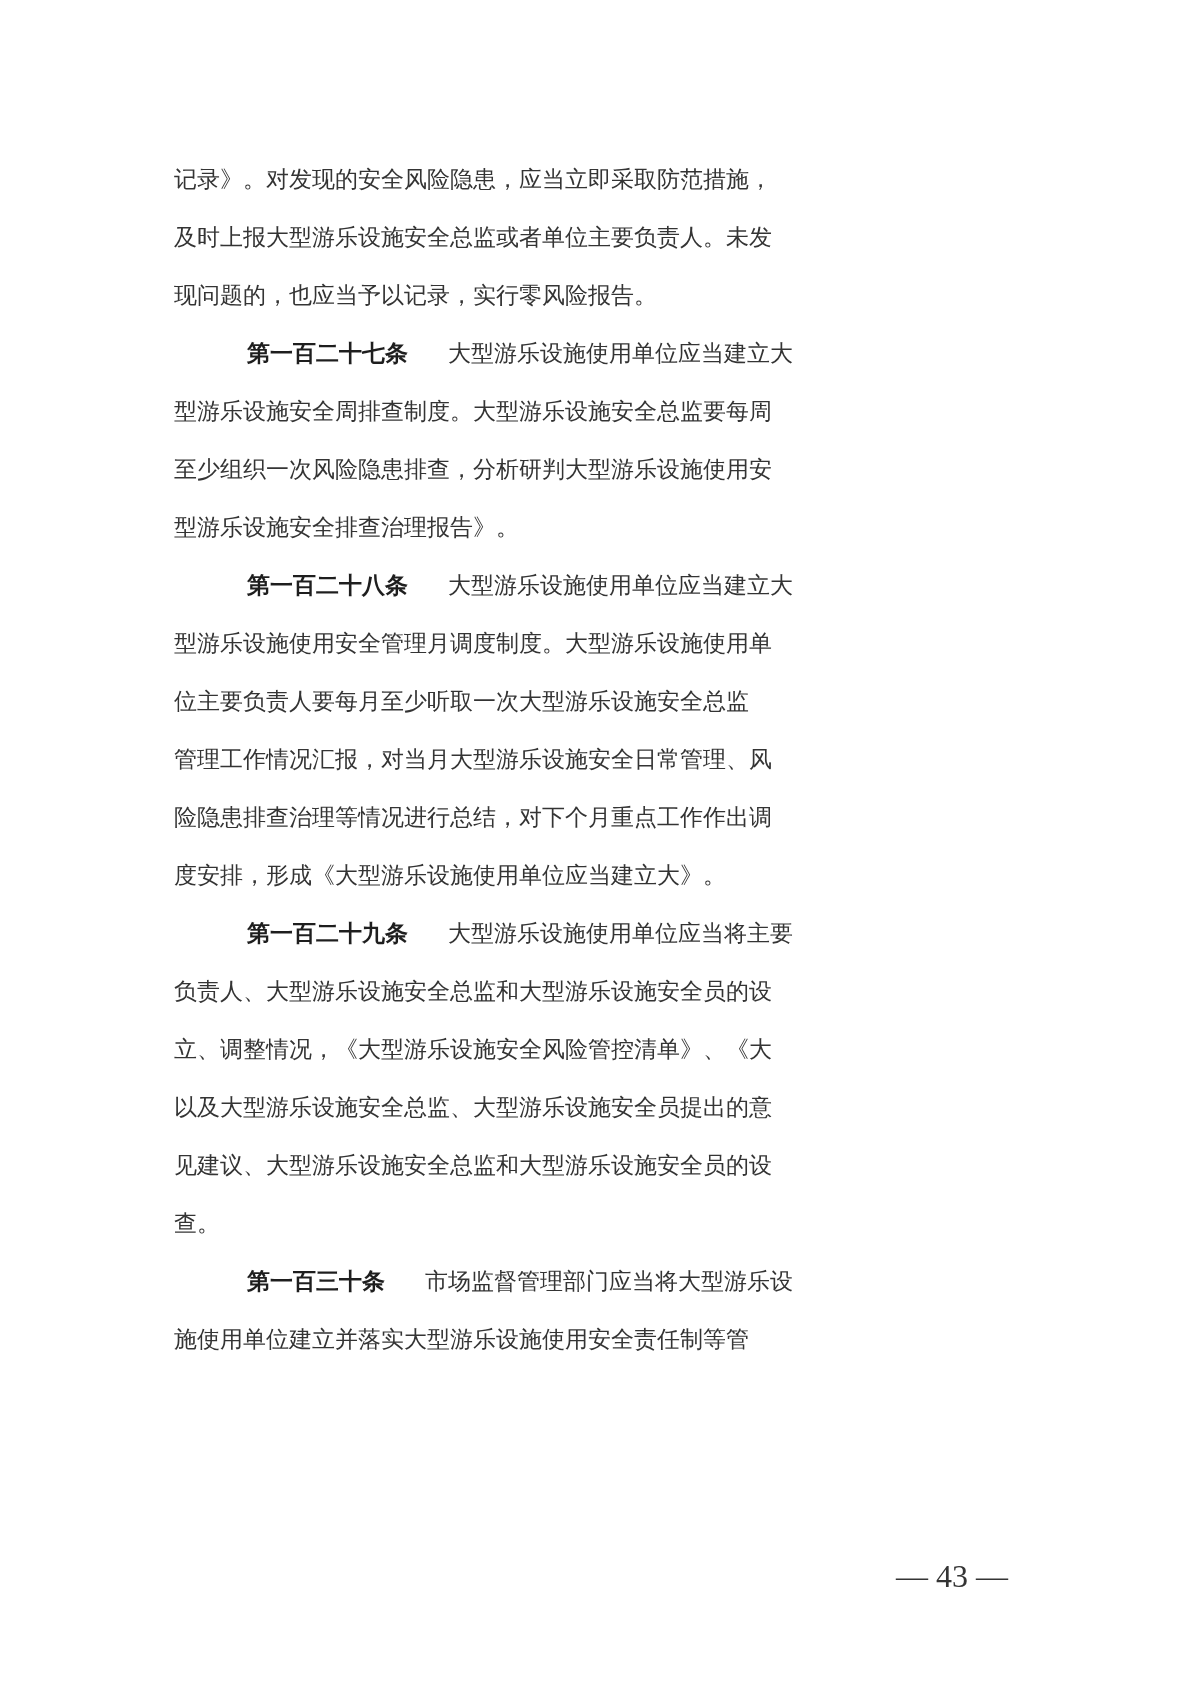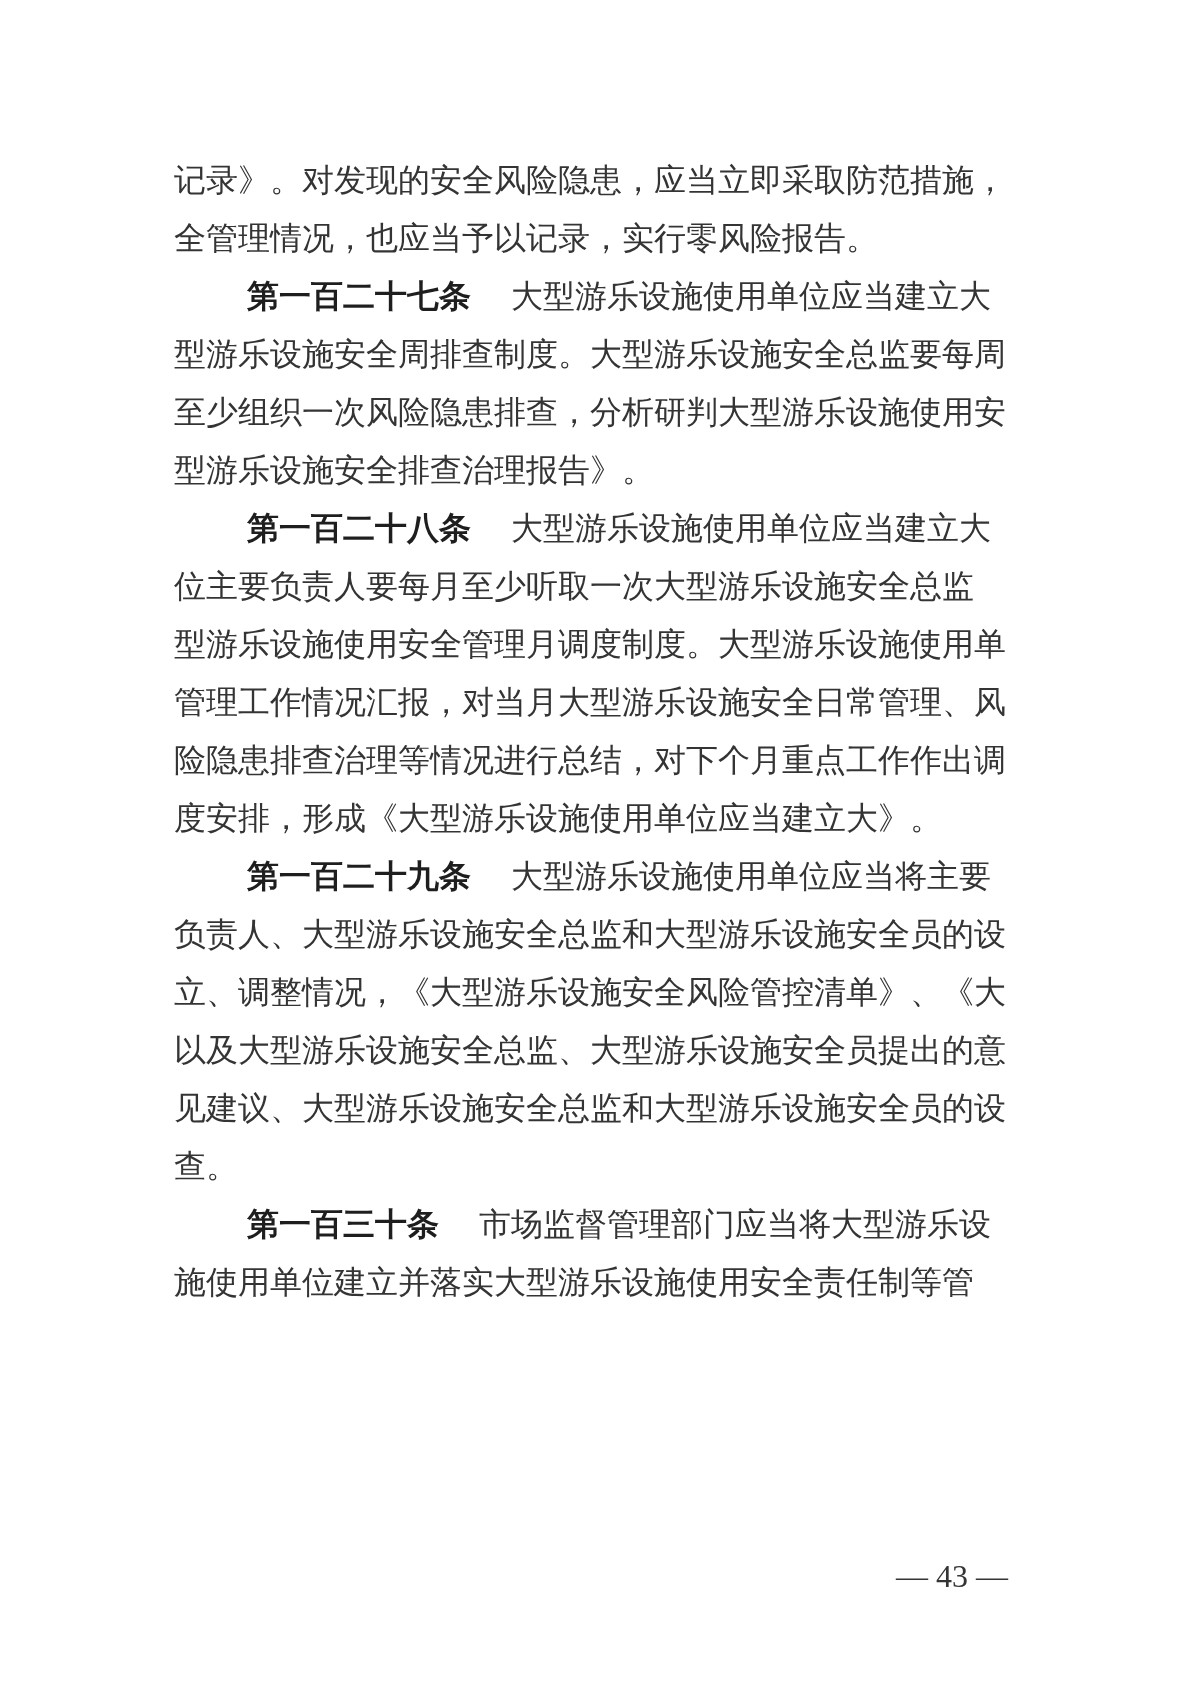--- a/index.html
+++ b/index.html
@@ -19,21 +19,21 @@
     width: 1190px;
     height: 1683px;
     background: #ffffff;
     overflow: hidden;
   }
   .content {
     position: absolute;
     left: 174px;
     top: 151px;
     width: 852px;
-    font-size: 32px;
+    font-size: 23px;
     line-height: 58px;
     color: #343434;
     letter-spacing: 0px;
   }
   .paragraph {
     margin: 0;
   }
   .line {
     height: 58px;
     white-space: nowrap;
@@ -62,32 +62,33 @@
     white-space: nowrap;
   }
 </style>
 </head>
 <body>
 
 <div class="page">
   <div class="content" id="content">
       <div class="paragraph">
         <div class="line">记录》。对发现的安全风险隐患，应当立即采取防范措施，</div>
-        <div class="line">全管理情况，也应当予以记录，实行零风险报告。</div>
+        <div class="line">及时上报大型游乐设施安全总监或者单位主要负责人。未发</div>
+        <div class="line">现问题的，也应当予以记录，实行零风险报告。</div>
       </div>
       <div class="paragraph">
         <div class="line"><span class="indent"></span><b class="article-no">第一百二十七条</b><span class="gap"></span><span>大型游乐设施使用单位应当建立大</span></div>
         <div class="line">型游乐设施安全周排查制度。大型游乐设施安全总监要每周</div>
         <div class="line">至少组织一次风险隐患排查，分析研判大型游乐设施使用安</div>
         <div class="line">型游乐设施安全排查治理报告》。</div>
       </div>
       <div class="paragraph">
         <div class="line"><span class="indent"></span><b class="article-no">第一百二十八条</b><span class="gap"></span><span>大型游乐设施使用单位应当建立大</span></div>
+        <div class="line">型游乐设施使用安全管理月调度制度。大型游乐设施使用单</div>
         <div class="line">位主要负责人要每月至少听取一次大型游乐设施安全总监</div>
-        <div class="line">型游乐设施使用安全管理月调度制度。大型游乐设施使用单</div>
         <div class="line">管理工作情况汇报，对当月大型游乐设施安全日常管理、风</div>
         <div class="line">险隐患排查治理等情况进行总结，对下个月重点工作作出调</div>
         <div class="line">度安排，形成《大型游乐设施使用单位应当建立大》。</div>
       </div>
       <div class="paragraph">
         <div class="line"><span class="indent"></span><b class="article-no">第一百二十九条</b><span class="gap"></span><span>大型游乐设施使用单位应当将主要</span></div>
         <div class="line">负责人、大型游乐设施安全总监和大型游乐设施安全员的设</div>
         <div class="line">立、调整情况，《大型游乐设施安全风险管控清单》、《大</div>
         <div class="line">以及大型游乐设施安全总监、大型游乐设施安全员提出的意</div>
         <div class="line">见建议、大型游乐设施安全总监和大型游乐设施安全员的设</div>

